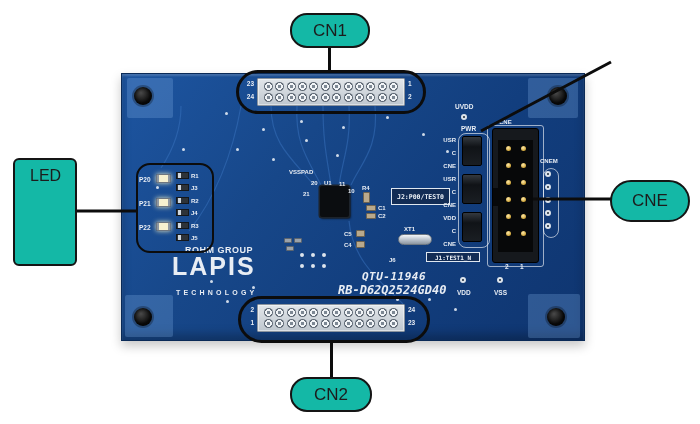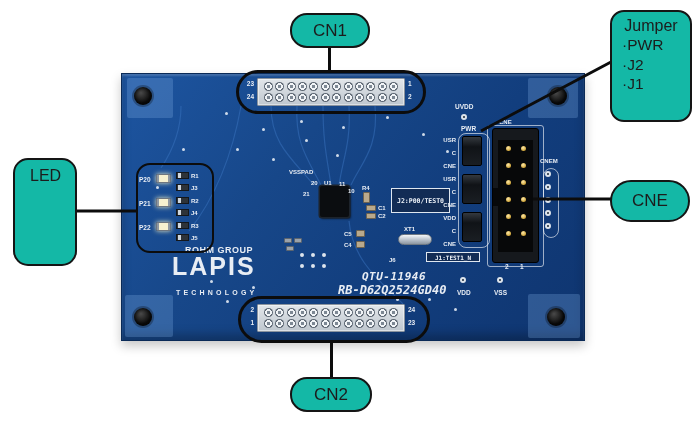--- a/index.html
+++ b/index.html
@@ -164,21 +164,21 @@
   <div class="silk s6" style="left:362px;top:185px;">R4</div>
   <div class="smcap" style="left:363px;top:192px;width:7px;height:11px;"></div>
   <div class="smcap" style="left:366px;top:205px;width:10px;height:6px;"></div>
   <div class="smcap" style="left:366px;top:213px;width:10px;height:6px;"></div>
   <div class="silk s6" style="left:378px;top:205px;">C1</div>
   <div class="silk s6" style="left:378px;top:213px;">C2</div>
   <div class="smgray" style="left:284px;top:238px;width:8px;height:5px;"></div>
   <div class="smgray" style="left:294px;top:238px;width:8px;height:5px;"></div>
   <div class="smgray" style="left:286px;top:246px;width:8px;height:5px;"></div>
 
-  <div class="whitebox" style="left:391px;top:188px;width:59px;height:25px;font-size:6.5px;">J2:P00/TEST0</div>
+  <div class="whitebox" style="left:391px;top:188px;width:59px;height:17px;font-size:6.5px;">J2:P00/TEST0</div>
 
   <div class="silk s6" style="left:404px;top:226px;">XT1</div>
   <div class="xtal" style="left:398px;top:234px;width:34px;height:11px;"></div>
   <div class="silk s6" style="left:344px;top:231px;">C5</div>
   <div class="smcap" style="left:356px;top:230px;width:9px;height:7px;"></div>
   <div class="silk s6" style="left:344px;top:242px;">C4</div>
   <div class="smcap" style="left:356px;top:241px;width:9px;height:7px;"></div>
   <div class="silk s6" style="left:389px;top:257px;">J6</div>
 
   <div class="whitebox" style="left:426px;top:252px;width:54px;height:10px;font-size:6px;">J1:TEST1_N</div>
@@ -222,29 +222,21 @@
       <line x1="331.5" y1="342" x2="331.5" y2="378"></line>
       <line x1="533" y1="199" x2="612" y2="199"></line>
       <line x1="76" y1="211" x2="138" y2="211"></line>
       <line x1="611" y1="62" x2="481" y2="131"></line>
     </g>
   </svg>
 
   <div class="callout co-pill" style="left:290px;top:13px;width:80px;height:35px;">
     <span>CN1</span>
   </div>
-  <div class="callout" style="left:610px;top:10px;width:82px;height:112px;border-radius:14px;">
-    <div class="co-title">Jumper</div>
-    <div class="co-items" id="jumper-items">
-        <div class="co-item">·PWR</div>
-        <div class="co-item">·J2</div>
-        <div class="co-item">·J1</div>
-      </div>
-  </div>
-  <div class="callout" style="left:13px;top:158px;width:64px;height:108px;border-radius:15px;">
+  <div class="callout" style="left:13px;top:158px;width:64px;height:108px;border-radius:6px;">
     <div class="co-title" style="text-align:left;padding-left:15px;padding-top:7px;">LED</div>
   </div>
   <div class="callout co-pill" style="left:610px;top:180px;width:80px;height:42px;border-radius:21px;">
     <span>CNE</span>
   </div>
   <div class="callout co-pill" style="left:290px;top:377px;width:82px;height:35px;">
     <span>CN2</span>
   </div>
 
 <div class="silk s6" style="left: 428px; top: 137px; width: 28px; text-align: right;">USR</div>

